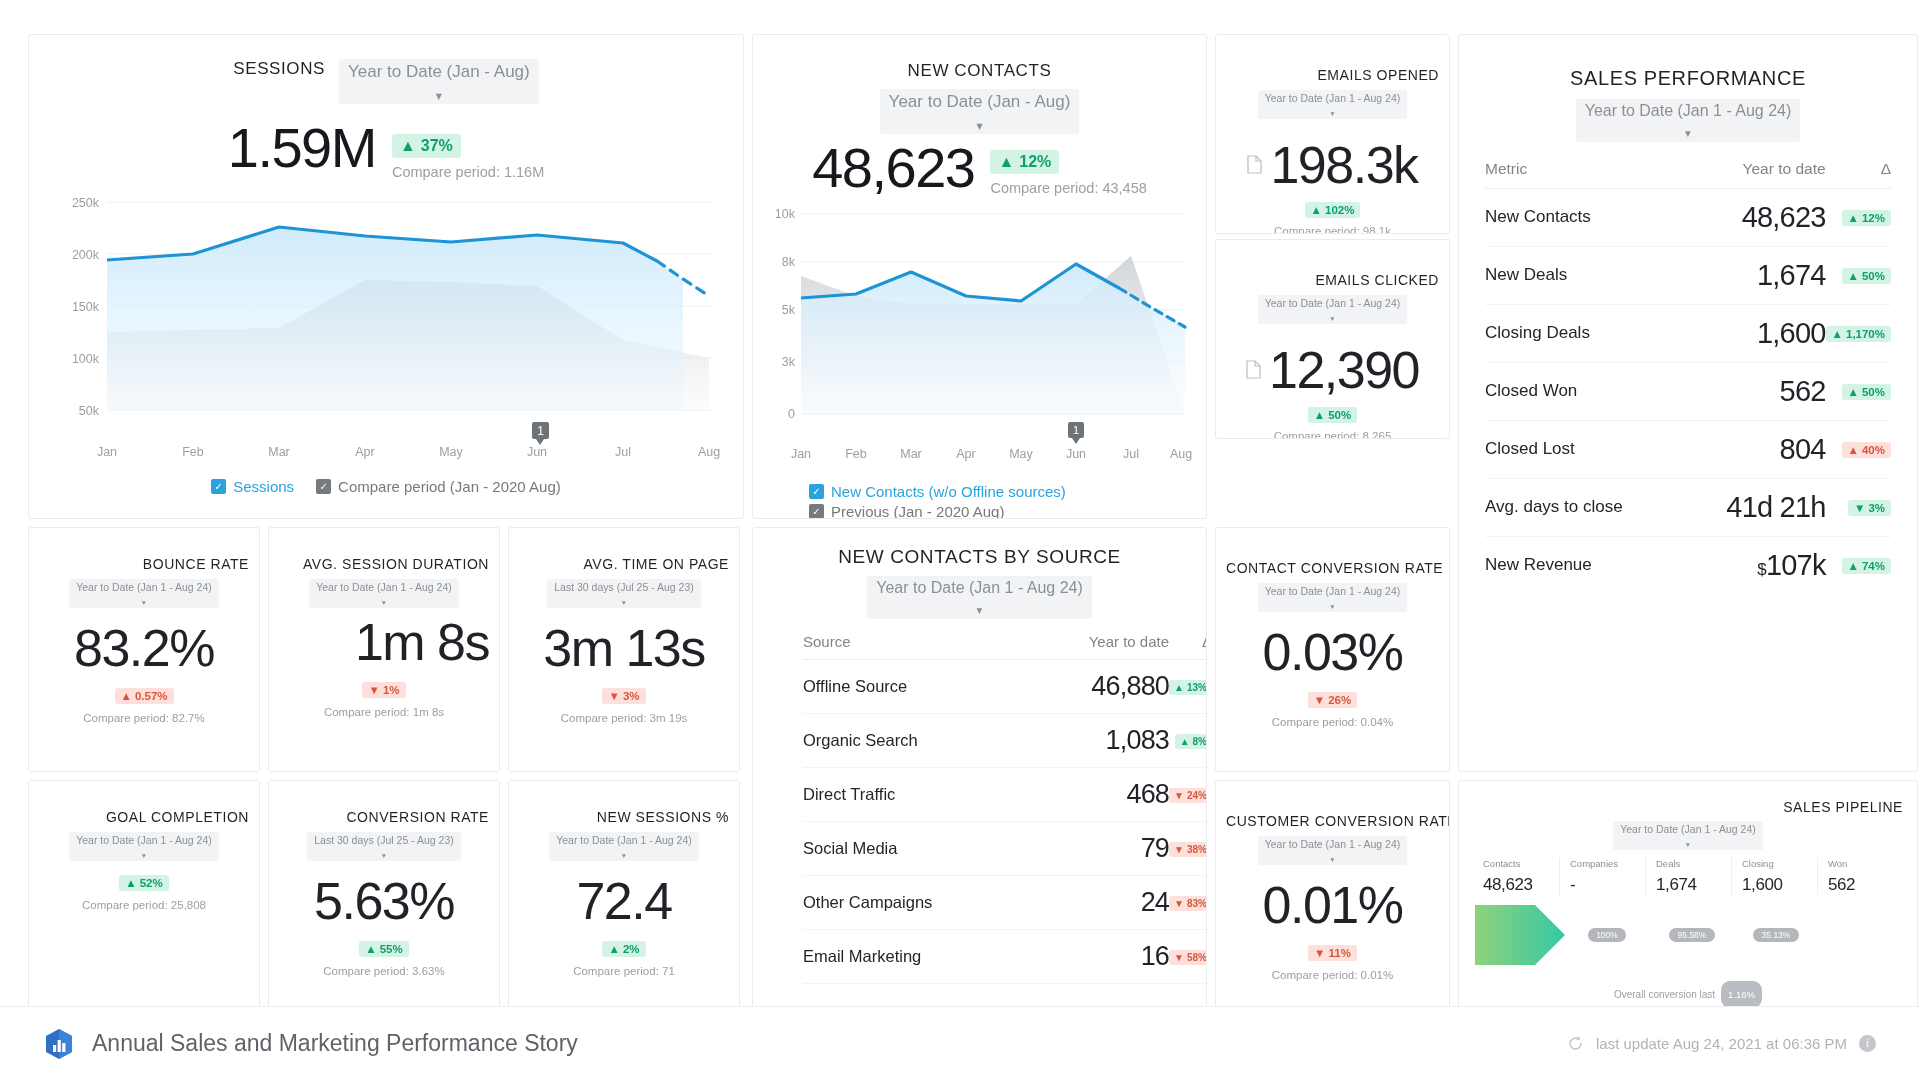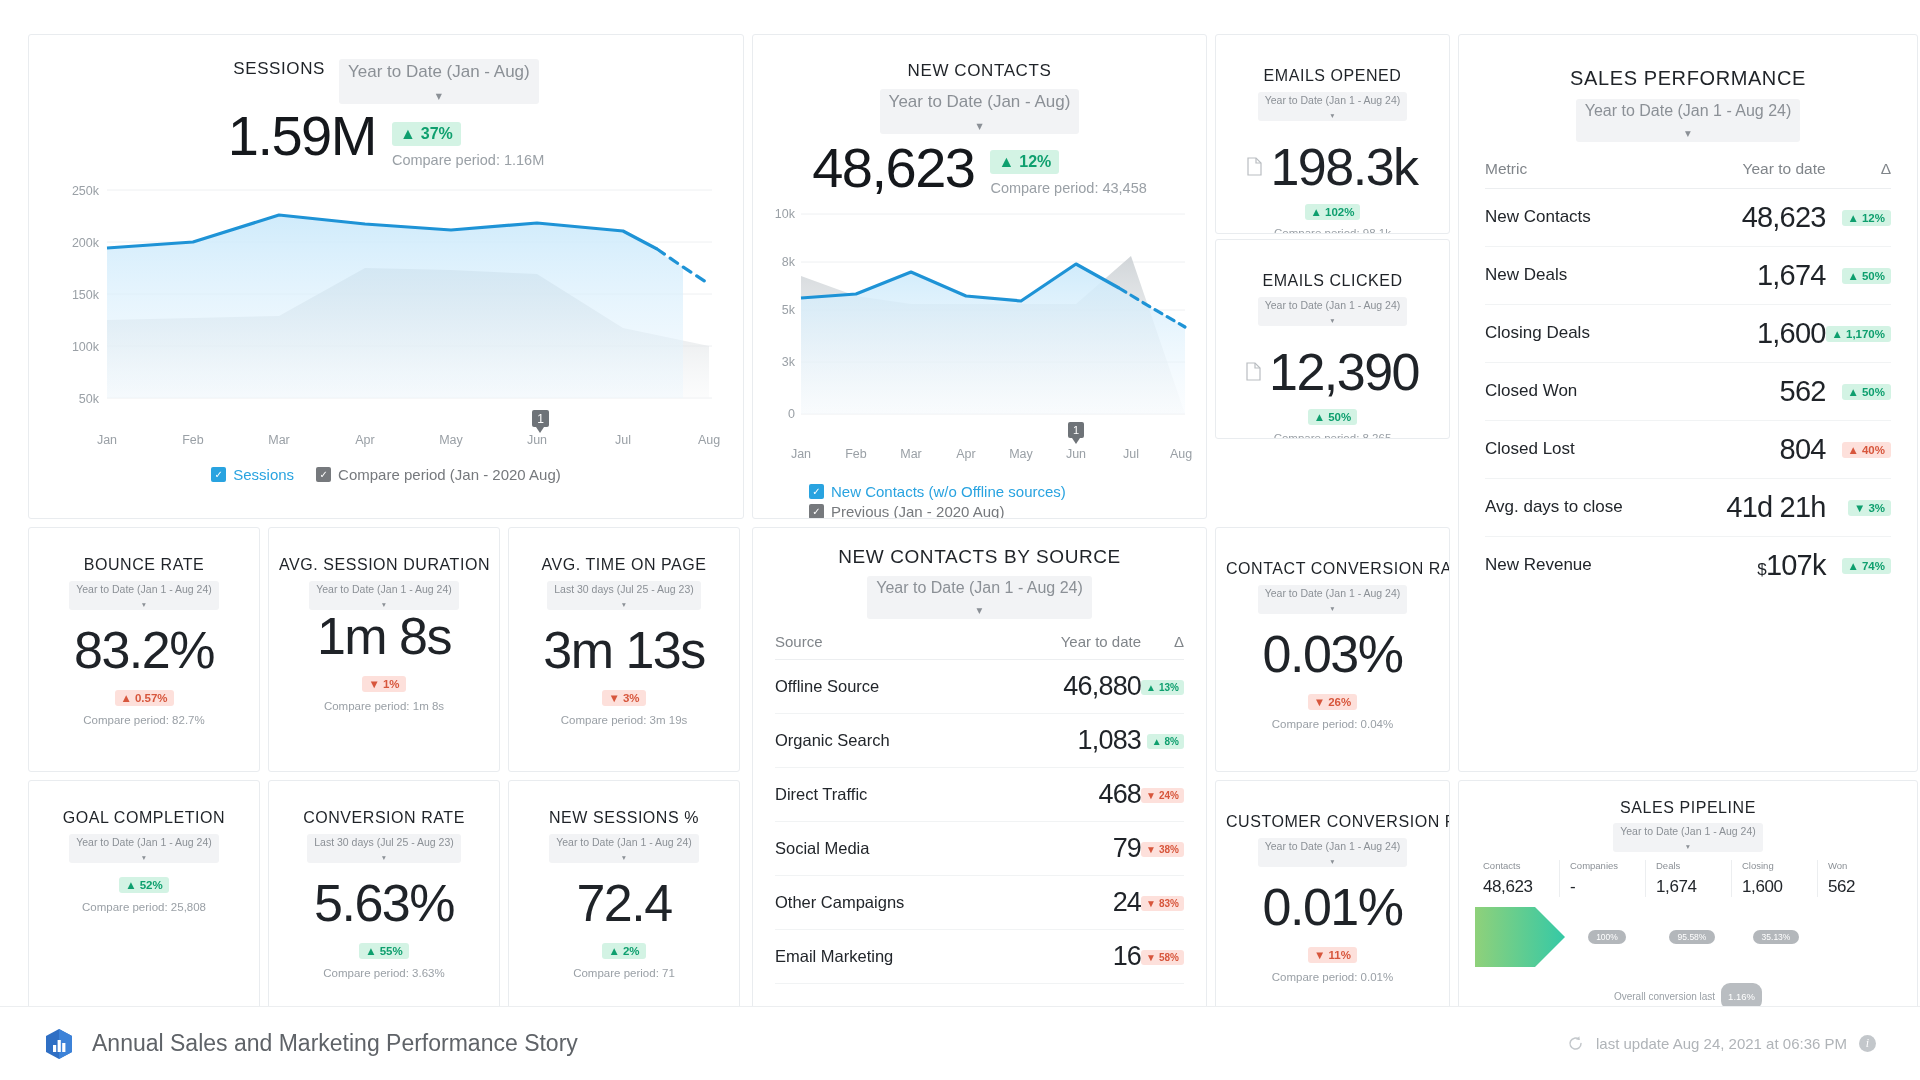--- a/index.html
+++ b/index.html
@@ -29,22 +29,22 @@
   }
   .c-title {
     text-align: center;
     font-size: 17px;
     letter-spacing: .6px;
     color: #1f2328;
     font-weight: 400;
     white-space: nowrap;
   }
   .c-title-sm {
-    text-align: center;
-    font-size: 16px;
+    text-align: right;
+    font-size: 14px;
     letter-spacing: .55px;
     color: #1f2328;
     font-weight: 400;
     white-space: nowrap;
   }
   .pill {
     display: inline-flex; align-items: center; gap: 7px;
     background: #f2f3f5;
     color: #8b9096;
     border-radius: 3px;
@@ -82,21 +82,21 @@
     color: #fff; font-size: 10px; line-height: 1;
   }
   .cbox.blue { background: #29a3e0; }
   .cbox.gray { background: #76797d; }
   .lg-blue { color: #29a3e0; }
   .lg-gray { color: #76797d; }
 
   
   #sessions-card { grid-column: 1; grid-row: 1; padding: 16px 18px 0 18px; }
   .sess-head { display: flex; align-items: flex-start; justify-content: center; gap: 14px; padding-top: 8px; }
-  .sess-num { display: flex; align-items: flex-start; justify-content: center; gap: 16px; margin-top: 4px; }
+  .sess-num { display: flex; align-items: flex-start; justify-content: center; gap: 16px; margin-top: 16px; }
   .sess-right { display: flex; flex-direction: column; align-items: flex-start; gap: 6px; padding-top: 14px; }
 
   
   #newcontacts-card { grid-column: 2; grid-row: 1; padding: 16px 14px 0 14px; }
 
   
   #emails-opened-card { grid-column: 3; grid-row: 1; height: 200px; }
   #emails-clicked-card { grid-column: 3; grid-row: 1; height: 200px; margin-top: 205px; }
   .narrow-kpi { padding: 18px 10px 0 10px; text-align: center; }
   .narrow-row { display: flex; align-items: center; justify-content: center; gap: 8px; margin-top: 20px; }
@@ -122,21 +122,21 @@
   .kpi-card { padding: 14px 10px 0 10px; text-align: center; }
   #bounce-rate-card       { grid-column: 1; grid-row: 2; width: 232px; }
   #avg-session-card       { grid-column: 1; grid-row: 2; width: 232px; margin-left: 240px; }
   #avg-time-card          { grid-column: 1; grid-row: 2; width: 232px; margin-left: 480px; }
   #goal-completion-card   { grid-column: 1; grid-row: 3; width: 232px; }
   #conversion-rate-card   { grid-column: 1; grid-row: 3; width: 232px; margin-left: 240px; }
   #new-sessions-card      { grid-column: 1; grid-row: 3; width: 232px; margin-left: 480px; }
 
   
   #source-card { grid-column: 2; grid-row: 2 / span 2; padding: 18px 22px 0 22px; }
-  .src-tbl { width: 100%; border-collapse: collapse; margin-top: 14px; }
+  .src-tbl { width: 100%; border-collapse: collapse; margin-top: 14px; margin-left: 28px; }
   .src-tbl th { font-weight: 400; font-size: 15px; color: #80858a; padding-bottom: 9px; border-bottom: 1px solid #eceef0; }
   .src-tbl th.l { text-align: left; }
   .src-tbl th.r { text-align: right; }
   .src-tbl td { padding: 11px 0; border-bottom: 1px solid #f1f3f4; }
   .src-tbl tr:last-child td { border-bottom: 1px solid #f1f3f4; }
   .s-name { font-size: 16.5px; color: #22262b; }
   .s-val { font-size: 27px; text-align: right; letter-spacing: -.8px; }
   .s-delta { text-align: right; padding-left: 14px; width: 1px; white-space: nowrap; }
 
   
@@ -471,21 +471,21 @@
           <span>0.57%</span>
         </span></div>
       <div class="cmp sm" style="margin-top:8px;">Compare period: 82.7%</div>
     </div>
   <div class="card kpi-card" id="avg-session-card">
       <div class="c-title-sm" style="margin-top:14px;">AVG. SESSION DURATION</div>
       <div style="margin-top:5px;"><span class="pill sm">
           <span>Year to Date (Jan 1 - Aug 24)</span>
           <span class="chev">▾</span>
         </span></div>
-      <div class="kpival" style="margin-top:0;">1m 8s</div>
+      <div class="kpival" style="margin-top:8px;text-align:right;">1m 8s</div>
       <div style="margin-top:12px;"><span class="delta sm down">
           <span>▼</span>
           <span>1%</span>
         </span></div>
       <div class="cmp sm" style="margin-top:8px;">Compare period: 1m 8s</div>
     </div>
   <div class="card kpi-card" id="avg-time-card">
       <div class="c-title-sm" style="margin-top:14px;">AVG. TIME ON PAGE</div>
       <div style="margin-top:5px;"><span class="pill sm">
           <span>Last 30 days (Jul 25 - Aug 23)</span>

